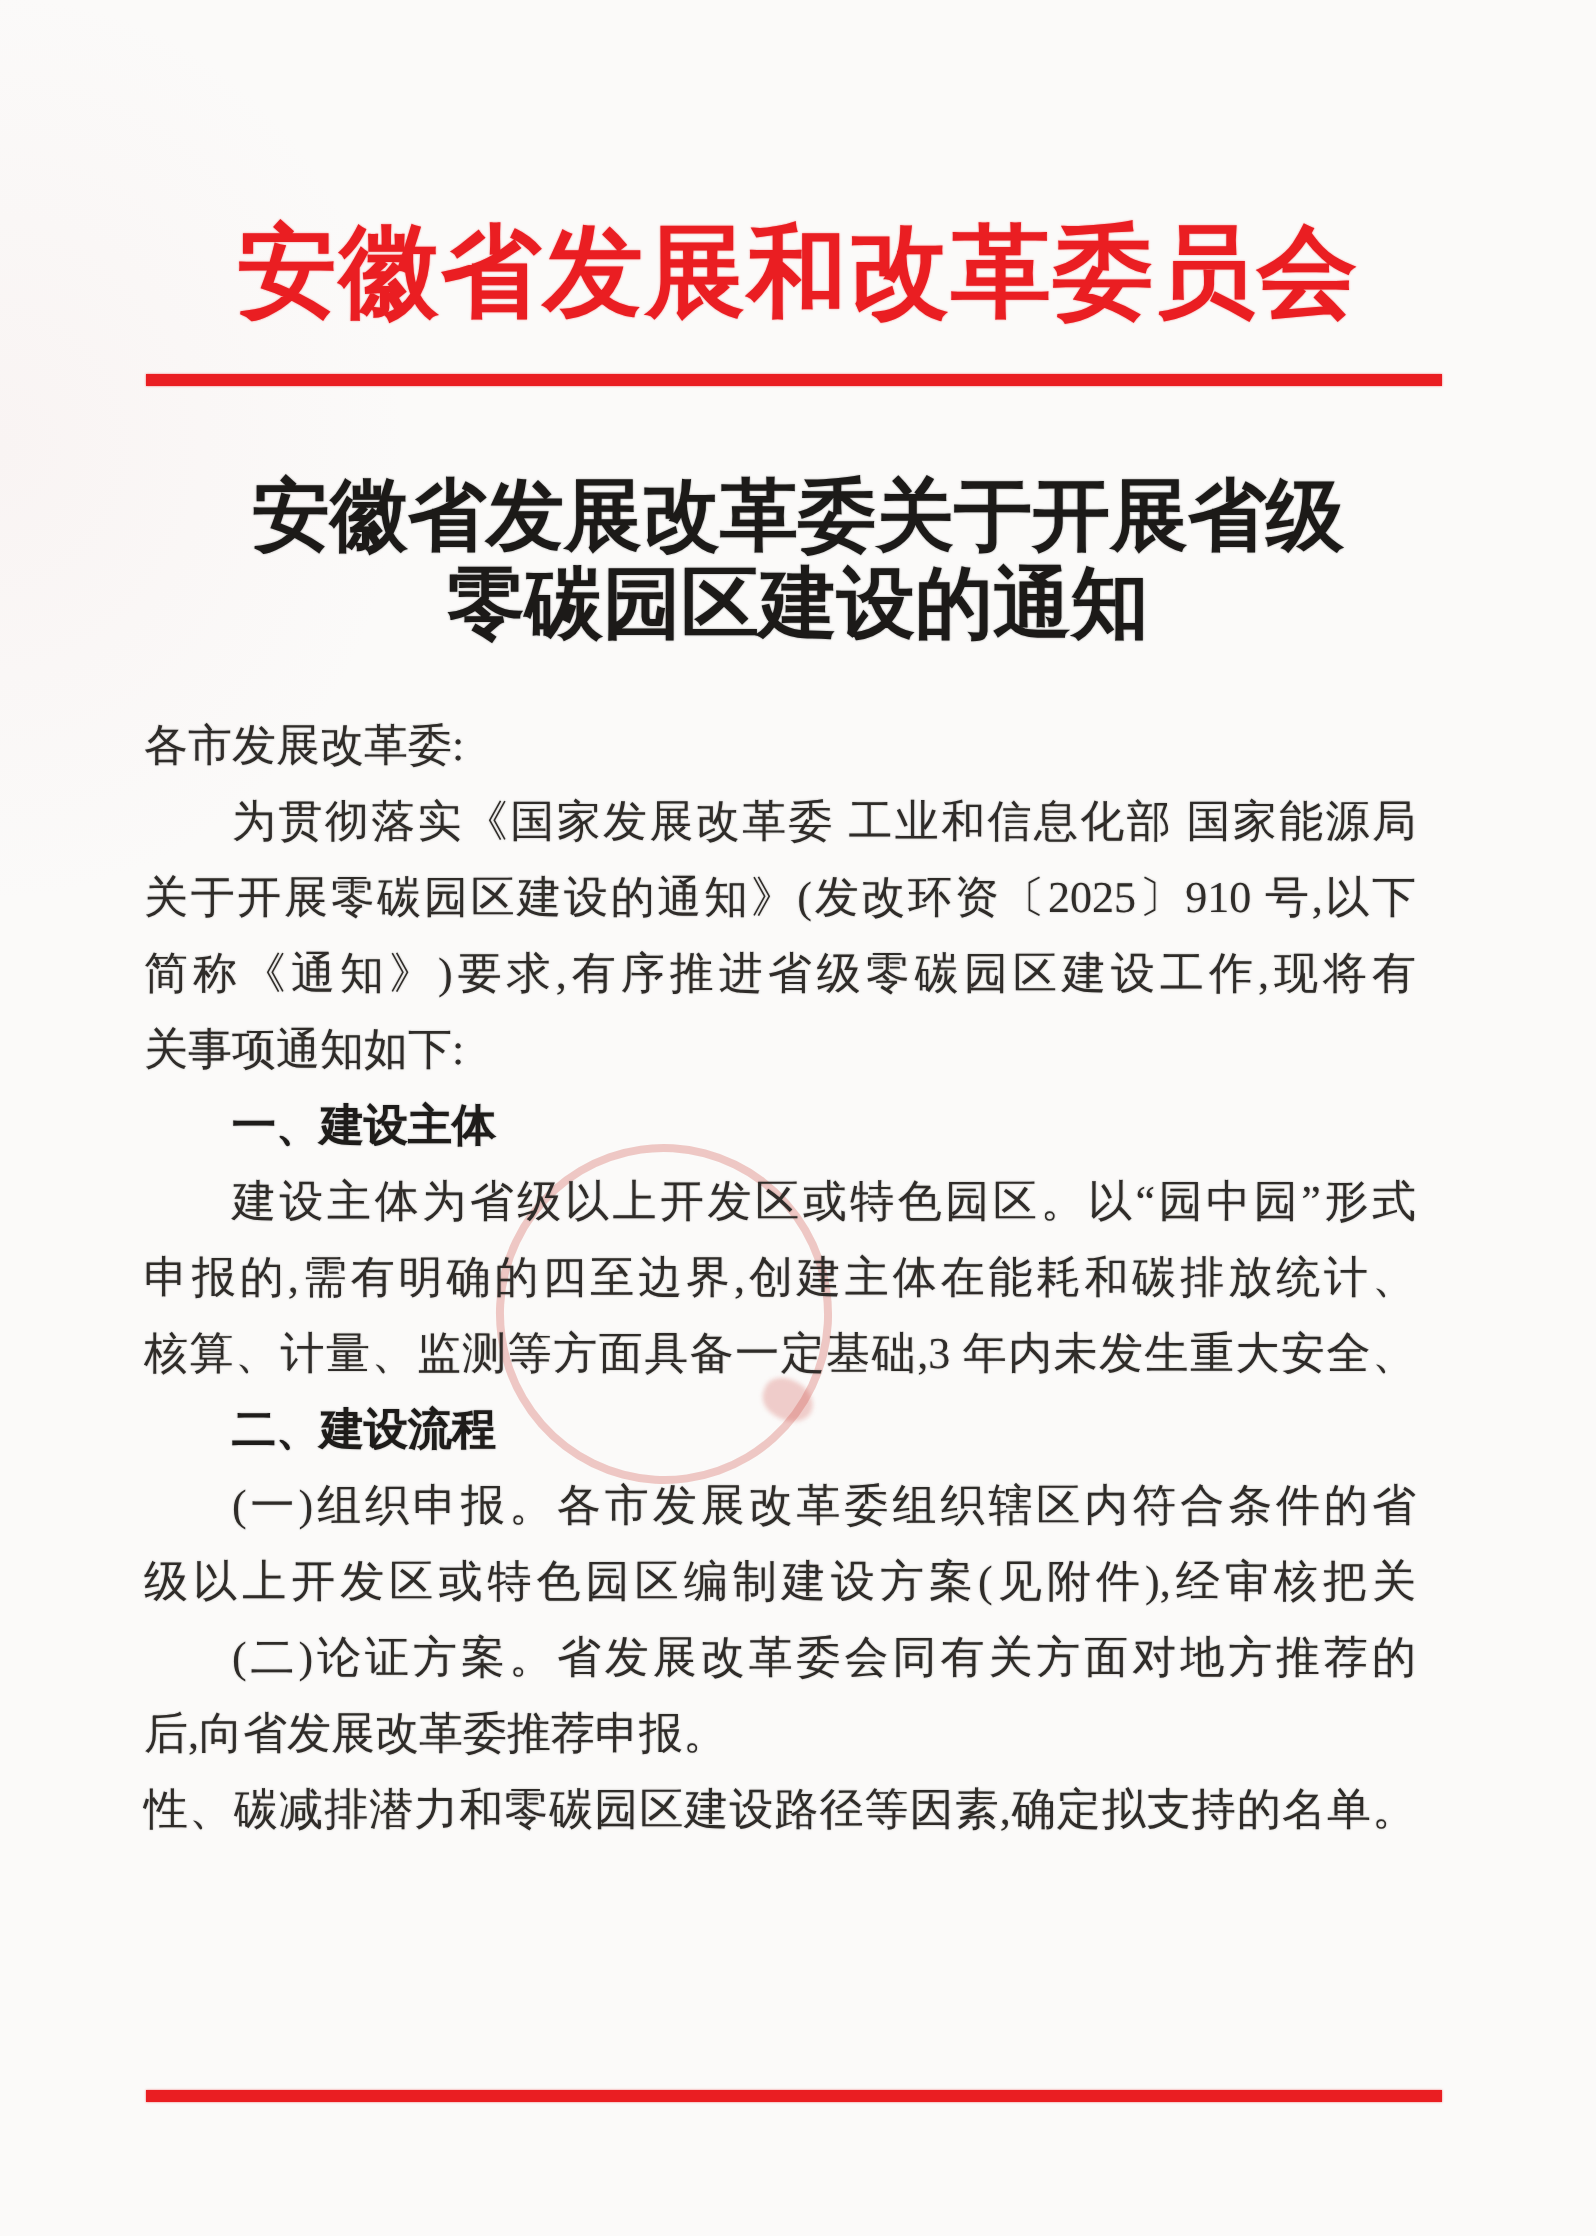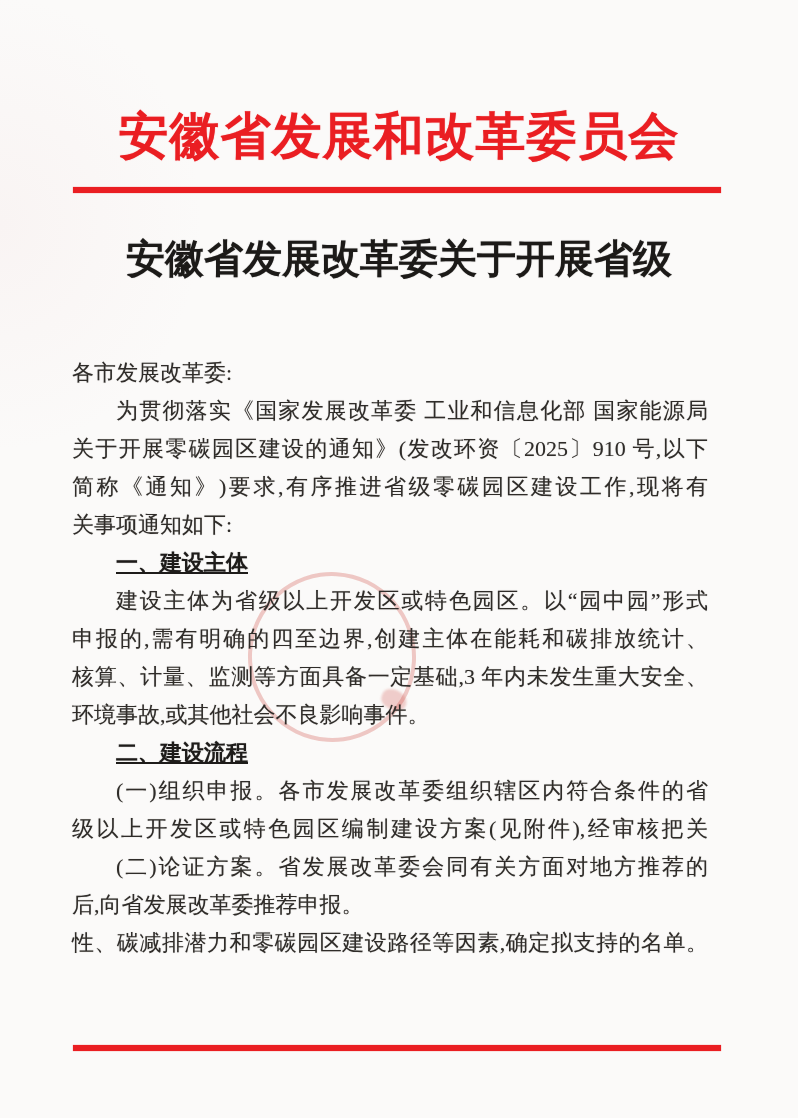--- a/index.html
+++ b/index.html
@@ -60,21 +60,20 @@
     text-align:justify;
     text-align-last:justify;
     text-justify:inter-character;
   }
   .line.indent{padding-left:44px;}
   .line.heading{
     font-family:"Liberation Sans", sans-serif;
     font-weight:700;
     color:#1e1c1a;
     text-shadow:0 0 1px rgba(20,20,20,0.4);
-    text-decoration:underline;
   }
   .seal{
     position:absolute;left:248px;top:572px;
     width:168px;height:170px;
     border:4px solid rgba(208,82,72,0.30);
     border-radius:50%;
     transform:rotate(-8deg);
   }
   .seal-mark{
     position:absolute;left:381px;top:690px;
@@ -89,36 +88,36 @@
 <body>
 
 <div class="page">
 
   <div class="letterhead">安徽省发展和改革委员会</div>
 
   <div class="rule rule-top"></div>
 
   <div class="doc-title">
     <div>安徽省发展改革委关于开展省级</div>
+    <div>零碳园区建设的通知</div>
   </div>
 
   <div class="seal"></div>
   <div class="seal-mark"></div>
 
   <div class="body-text">
       <div class="line">各市发展改革委:</div>
       <div class="line full indent">为贯彻落实《国家发展改革委 工业和信息化部 国家能源局</div>
       <div class="line full">关于开展零碳园区建设的通知》(发改环资〔2025〕910 号,以下</div>
       <div class="line full">简称《通知》)要求,有序推进省级零碳园区建设工作,现将有</div>
       <div class="line">关事项通知如下:</div>
       <div class="line indent heading">一、建设主体</div>
       <div class="line full indent">建设主体为省级以上开发区或特色园区。以“园中园”形式</div>
       <div class="line full">申报的,需有明确的四至边界,创建主体在能耗和碳排放统计、</div>
       <div class="line full">核算、计量、监测等方面具备一定基础,3 年内未发生重大安全、</div>
-      <div class="line">环境事故,或其他社会不良影响事件。</div>
       <div class="line indent heading">二、建设流程</div>
       <div class="line full indent">(一)组织申报。各市发展改革委组织辖区内符合条件的省</div>
       <div class="line full">级以上开发区或特色园区编制建设方案(见附件),经审核把关</div>
       <div class="line full indent">(二)论证方案。省发展改革委会同有关方面对地方推荐的</div>
       <div class="line">后,向省发展改革委推荐申报。</div>
       <div class="line full">性、碳减排潜力和零碳园区建设路径等因素,确定拟支持的名单。</div>
     </div>
 
   <div class="rule rule-bottom"></div>
 

